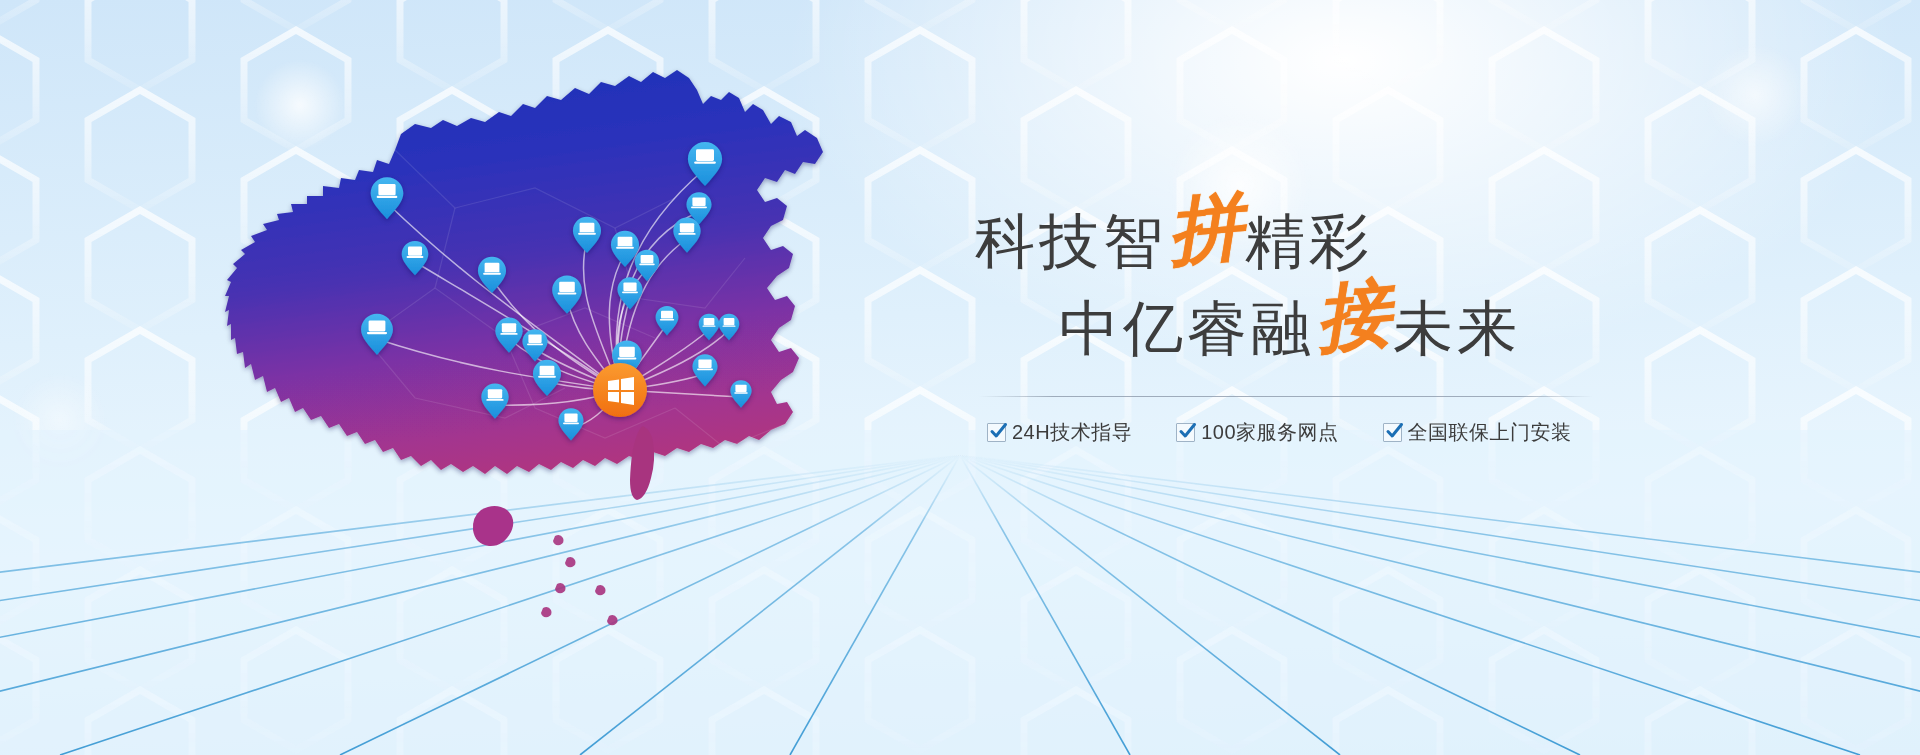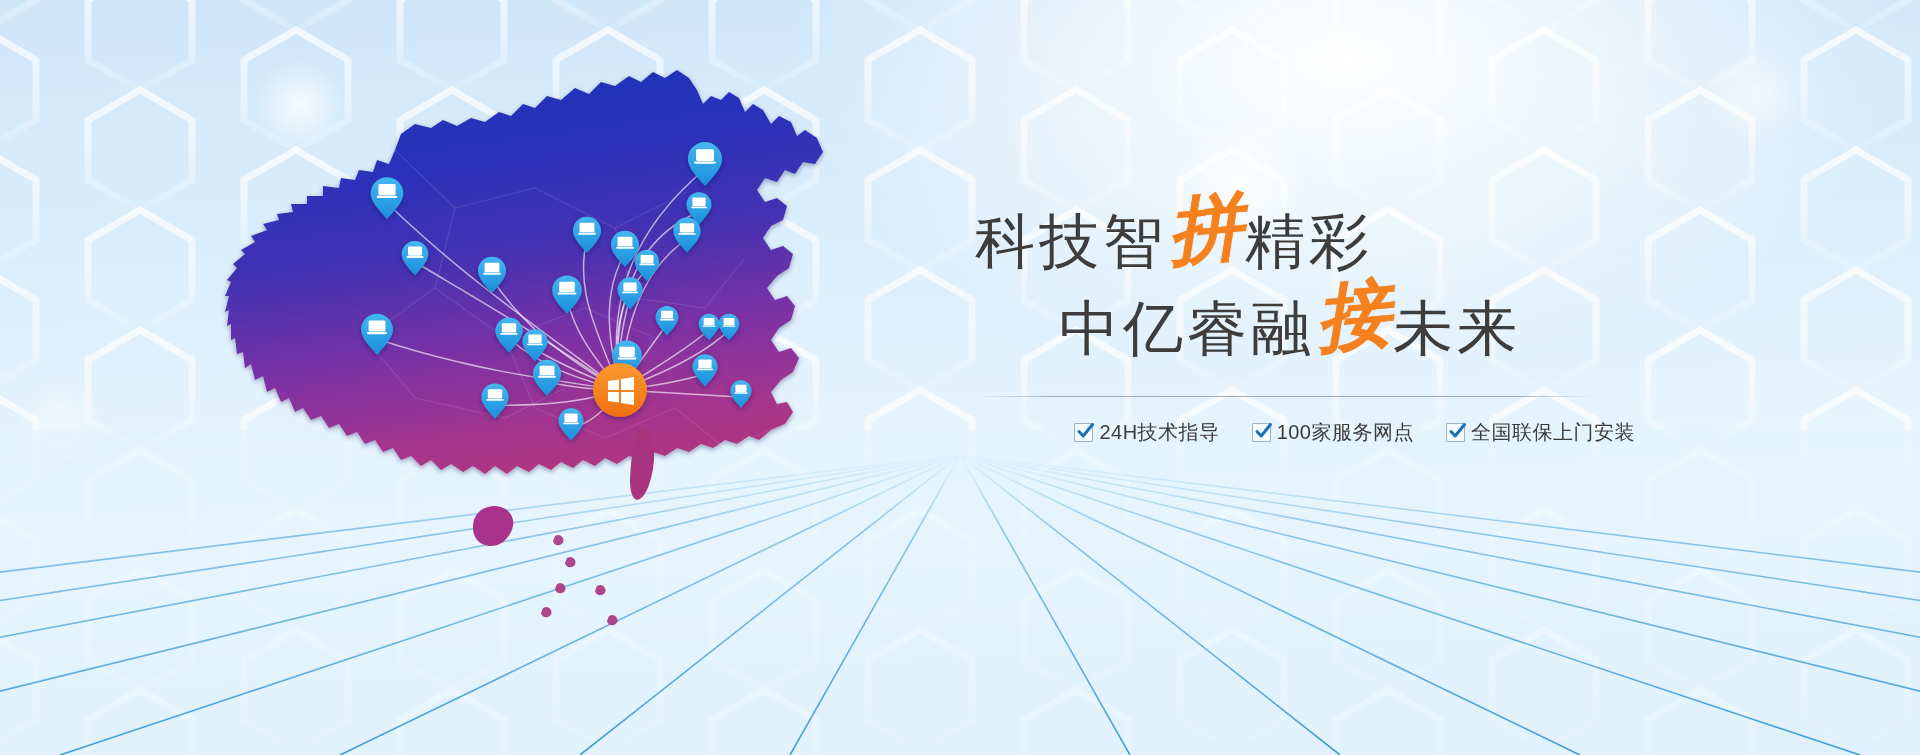--- a/index.html
+++ b/index.html
@@ -39,21 +39,21 @@
     font-size:74px;letter-spacing:0;
     display:inline-block;transform:rotate(-5deg) translateY(-8px);
     margin:0 2px;text-shadow:0 0 1px #f4801e;
   }
   .hl.line2{padding-left:84px;}
   .rule{
     margin:26px 0 0 4px;width:614px;height:1px;
     background:linear-gradient(90deg,rgba(150,160,175,0),rgba(135,148,165,.75) 12%,rgba(135,148,165,.75) 88%,rgba(150,160,175,0));
   }
   .features{
-    display:flex;align-items:center;gap:32px;margin:22px 0 0 12px;justify-content:flex-end;
+    display:flex;align-items:center;gap:44px;margin:22px 0 0 12px;
   }
   .feat{display:flex;align-items:center;gap:6px;white-space:nowrap;}
   .chk{
     width:17px;height:17px;flex:0 0 17px;position:relative;
     border:1px solid #9fb3c6;background:#f4fafe;border-radius:1px;
   }
   .chk:after{
     content:"";position:absolute;left:2px;top:-3px;width:14px;height:16px;
     background:none;
   }

